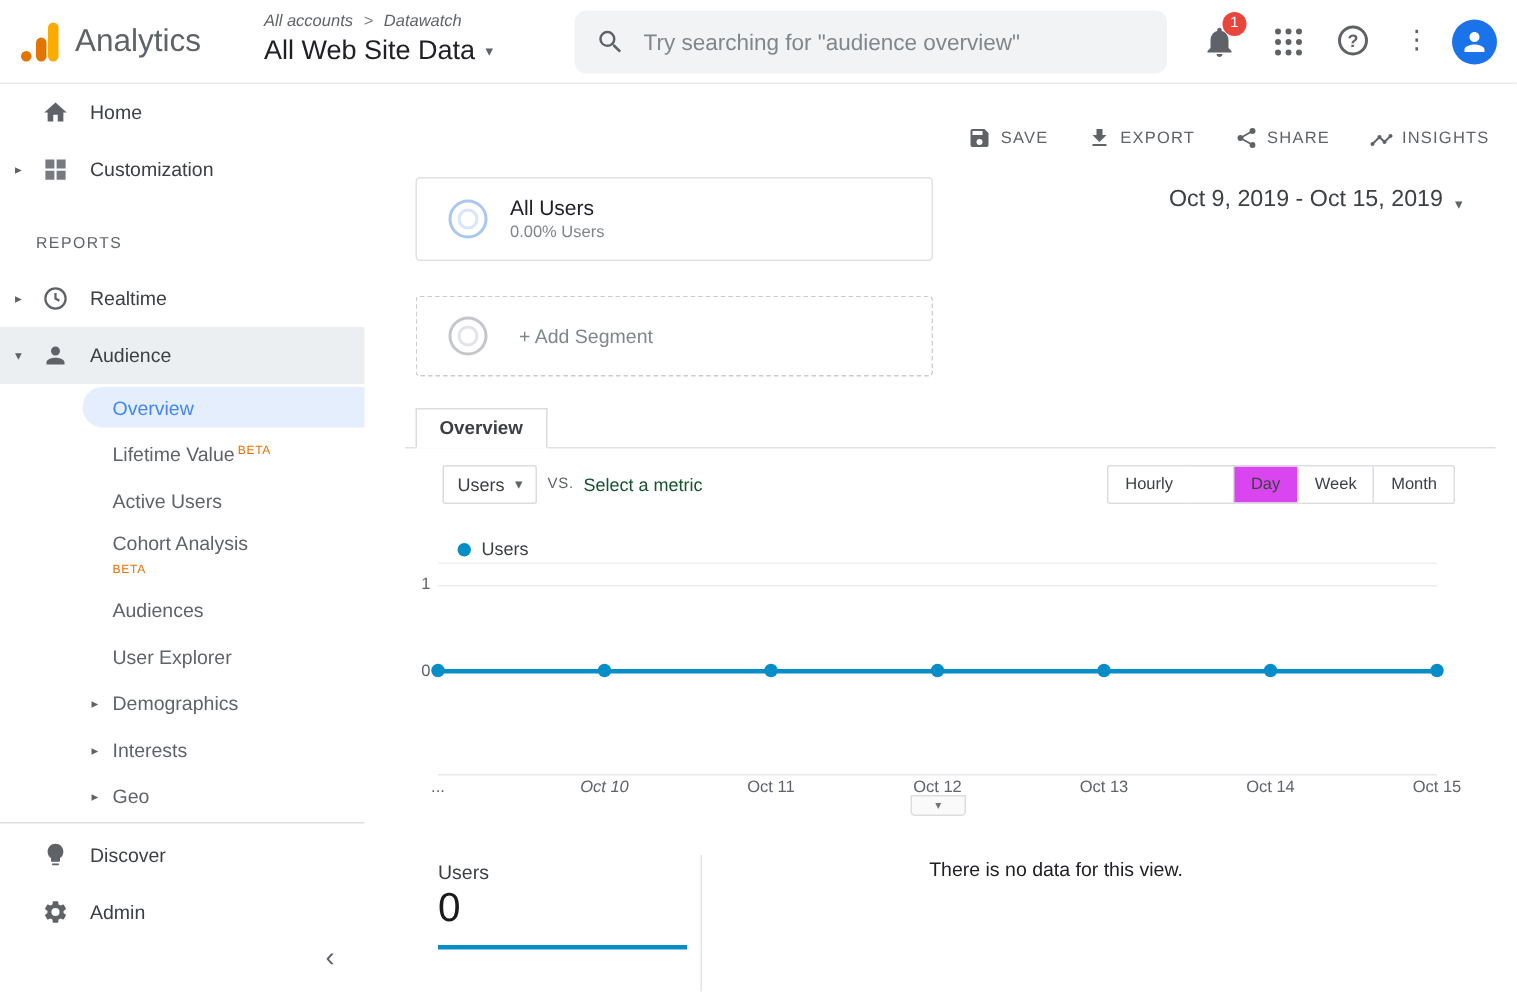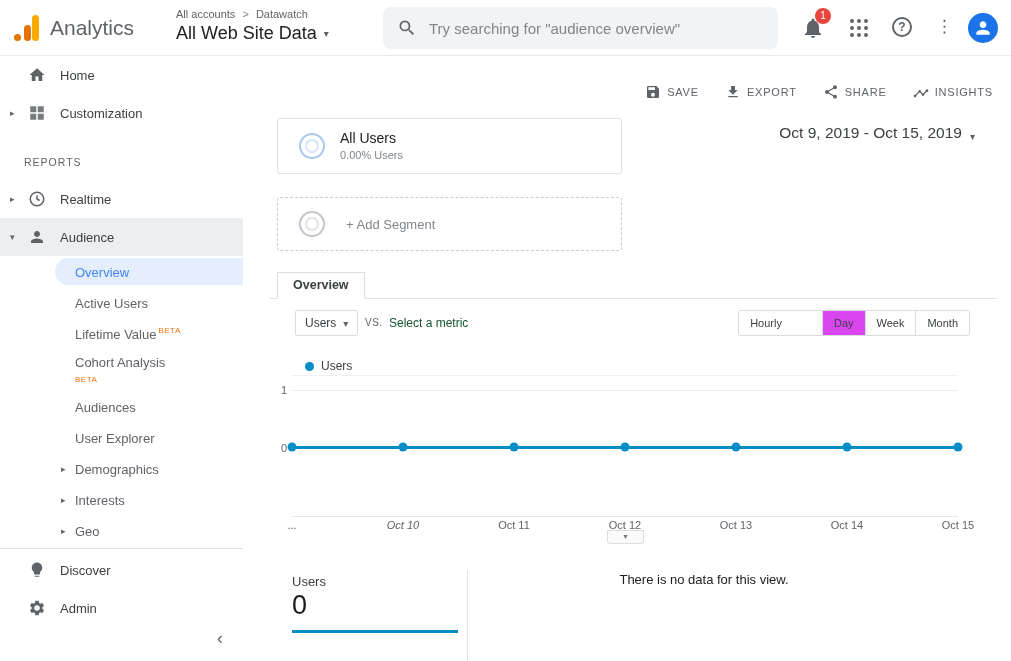--- a/index.html
+++ b/index.html
@@ -9,21 +9,21 @@
 
   
   .topbar { position:absolute; left:0; top:0; width:1011px; height:56px; background:#fff;
             border-bottom:1px solid #e8eaed; z-index:20; }
   .ga-logo { position:absolute; left:14px; top:15px; width:27px; height:26px; cursor:pointer; }
   .ga-logo .bar-right { position:absolute; right:2px; top:0; width:7px; height:26px; background:#f9ab00; border-radius:4px; }
   .ga-logo .bar-mid { position:absolute; left:10px; top:10px; width:7px; height:16px; background:#e37400; border-radius:4px; }
   .ga-logo .dot-left { position:absolute; left:0; bottom:0; width:7px; height:7px; background:#e37400; border-radius:50%; }
   .brand { position:absolute; left:50px; top:0; line-height:56px; font-size:21px; color:#5f6368; cursor:pointer; }
   .crumbs { position:absolute; left:176px; top:8px; }
-  .breadcrumb { font-size:11px; color:#5f6368; }
+  .breadcrumb { font-size:11px; color:#5f6368;font-style:italic; }
   .breadcrumb .sep { margin:0 4px; color:#80868b; }
   .property-row { margin-top:3px; font-size:18px; color:#202124; display:flex; align-items:center; gap:7px; cursor:pointer; }
   .caret { font-size:10px; color:#5f6368; }
   .searchbar { position:absolute; left:383px; top:7px; width:395px; height:42px; background:#f1f3f4;
                border-radius:8px; display:flex; align-items:center; padding:0 14px; gap:12px; }
   .searchbar svg { flex:0 0 auto; }
   .searchbar input { flex:1; background:transparent; border:none; outline:none; font-size:15px; color:#3c4043;
                      font-family:"Liberation Sans", sans-serif; }
   .searchbar input::placeholder { color:#80868b; }
   .top-icon { position:absolute; top:16px; width:24px; height:24px; color:#5f6368; cursor:pointer; }
@@ -214,26 +214,26 @@
     <svg class="nav-icon" viewBox="0 0 24 24" fill="currentColor">
       <path d="M12 12c2.2 0 4-1.8 4-4s-1.8-4-4-4-4 1.8-4 4 1.8 4 4 4zm0 2c-2.7 0-8 1.3-8 4v2h16v-2c0-2.7-5.3-4-8-4z"></path>
     </svg>
     <span class="nav-label">Audience</span>
   </div>
 
   <div class="child-item selected">
     <span class="child-label">Overview</span>
   </div>
   <div class="child-item">
-    <span class="child-label">Active Users</span>
-  </div>
-  <div class="child-item">
     <span class="child-label">
       <span>Lifetime Value</span><sup class="beta-sup">BETA</sup>
     </span>
+  </div>
+  <div class="child-item">
+    <span class="child-label">Active Users</span>
   </div>
   <div class="child-item tall">
     <span class="child-label">Cohort Analysis</span>
     <span class="beta-block">BETA</span>
   </div>
   <div class="child-item">
     <span class="child-label">Audiences</span>
   </div>
   <div class="child-item">
     <span class="child-label">User Explorer</span>

